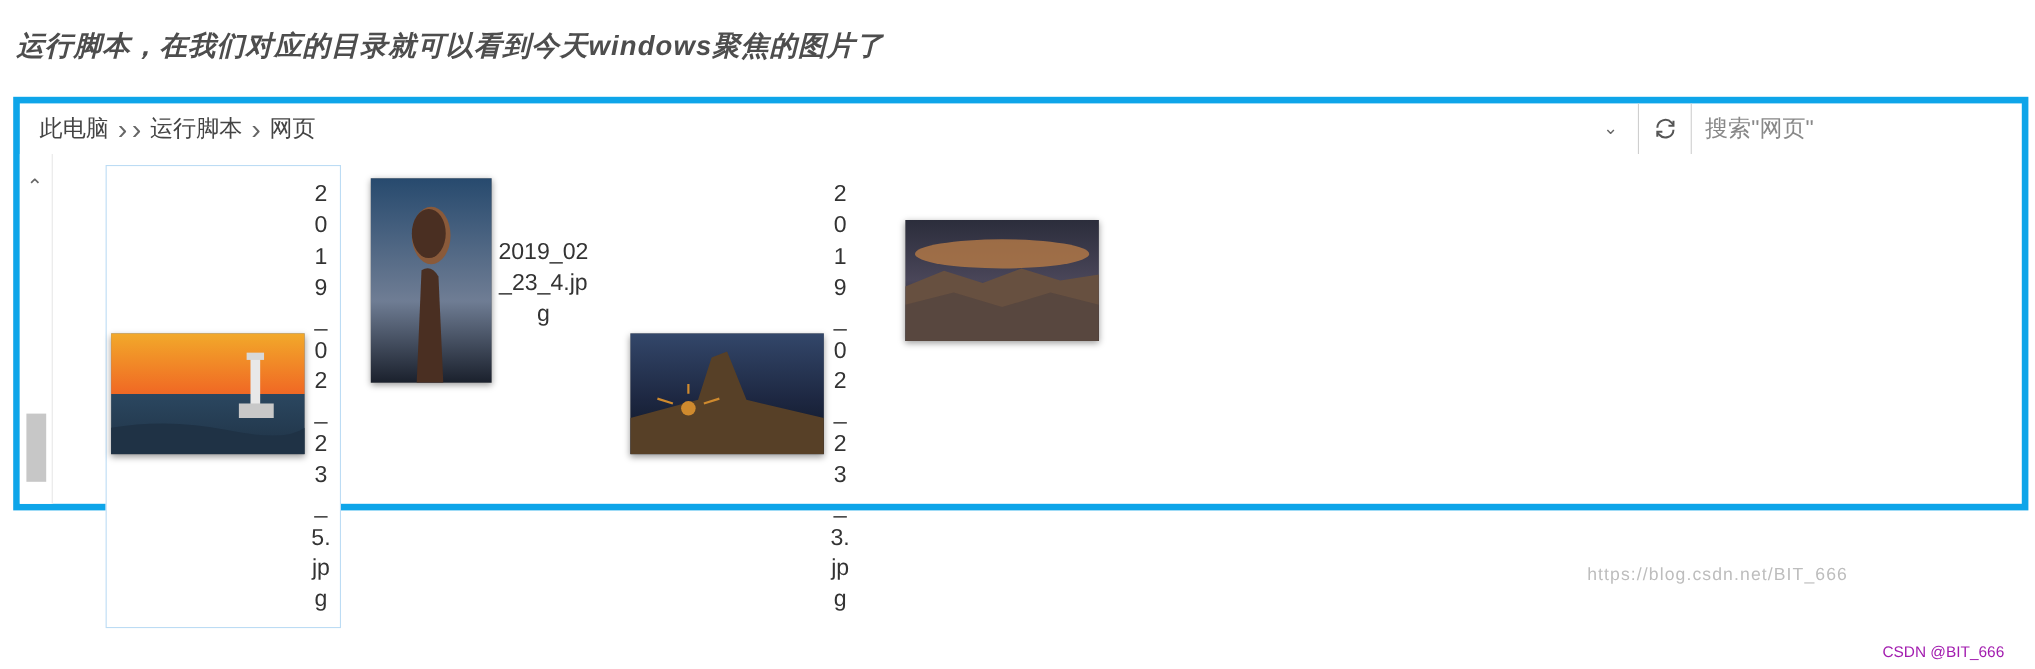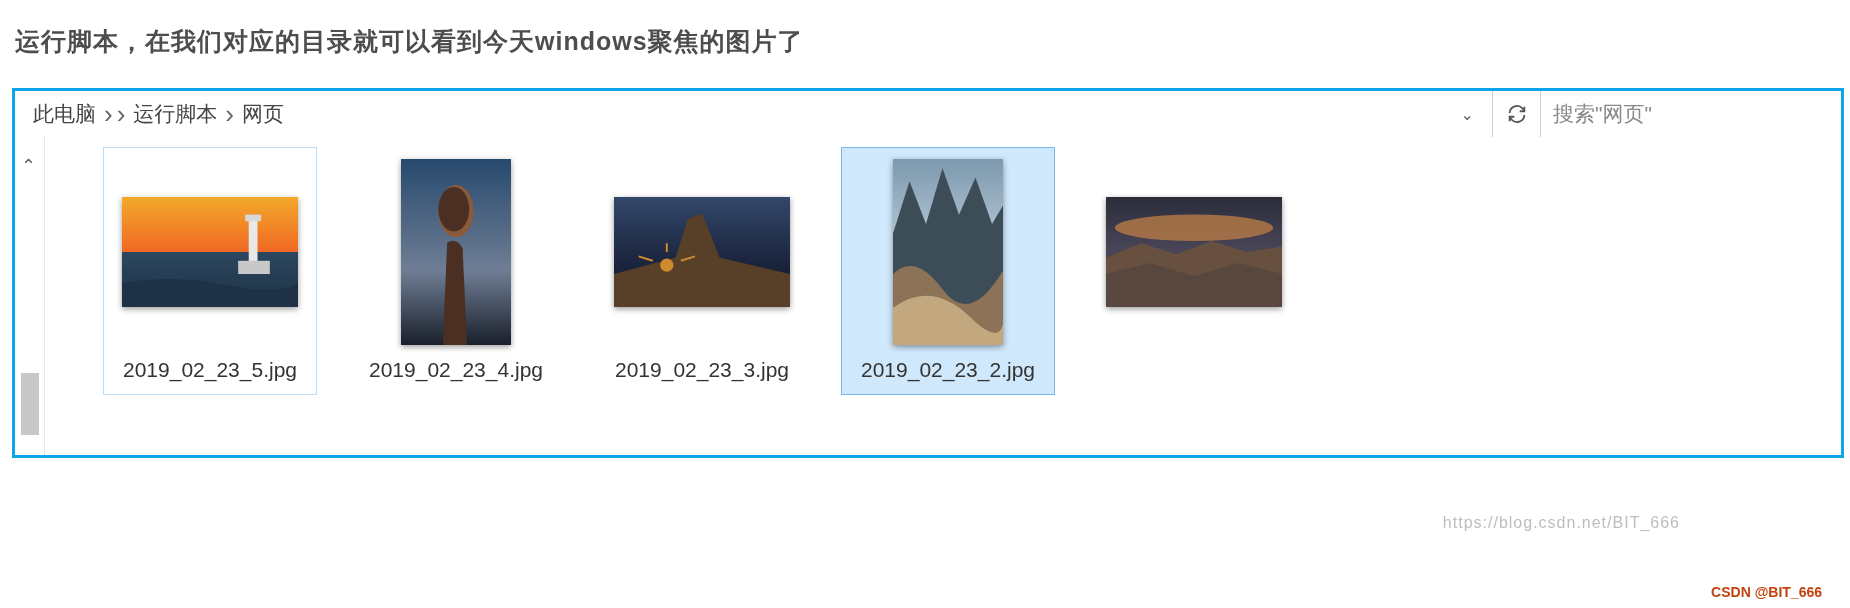--- a/index.html
+++ b/index.html
@@ -1,50 +1,50 @@
 <!DOCTYPE html>
 <html><head>
 <meta charset="utf-8">
 <style>
   * { box-sizing: border-box; margin: 0; padding: 0; }
   html, body { width: 1850px; height: 608px; font-family: "Microsoft YaHei", "Segoe UI", sans-serif; background: #fff; color: #333; overflow: hidden; }
   body { position: relative; }
 
-  .heading { font-size: 25px; font-weight: 600; color: #4d4d4d; padding: 25px 10px 30px 15px; letter-spacing: 1px; }
+  .heading { font-size: 25px; font-weight: 600; color: #4d4d4d; padding: 25px 10px 30px 15px; letter-spacing: 1px; font-style: italic; }
 
-  .explorer { border: 3px solid #0ea5e9; margin: 0 6px 0 12px; }
+  .explorer { border: 6px solid #0ea5e9; margin: 0 6px 0 12px; }
 
   .addr-row { display: flex; align-items: stretch; height: 46px; }
   .breadcrumb { flex: 1; display: flex; align-items: center; padding: 0 8px 0 12px; border-right: 1px solid #cfcfcf; gap: 4px; font-size: 21px; color: #444; white-space: nowrap; overflow: hidden; }
   .breadcrumb .crumb { padding: 6px 6px; cursor: default; }
   .breadcrumb .sep { font-size: 16px; color: #666; padding: 0 2px; }
   .bc-right { display:flex; align-items:center; gap:8px; color:#666; padding-right:10px; }
   .bc-right .chev { font-size:16px; }
   .refresh { width: 48px; display:flex; align-items:center; justify-content:center; border-right:1px solid #cfcfcf; }
   .refresh svg { width: 22px; height: 22px; stroke:#555; fill:none; stroke-width:2; }
   .search { width: 300px; display:flex; align-items:center; padding: 0 12px; font-size:21px; color:#888; }
 
   .body-row { display:flex; height: 318px; }
   .sidebar { width: 30px; border-right:1px solid #e8e8e8; position:relative; background:#fff; }
   .sidebar .up-chev { position:absolute; top:18px; left:6px; font-size:18px; color:#666; }
   .sidebar .scroll-thumb { position:absolute; left:6px; bottom:20px; width:18px; height:62px; background:#c7c7c7; }
 
   .files { flex:1; display:flex; align-items:flex-start; gap: 22px; padding: 10px 28px 10px 48px; }
-  .file-item { width: 214px; display:flex; flex-direction:column; align-items:center; padding: 6px 4px 10px; border:1px solid transparent;margin-left:10px; }
+  .file-item { width: 214px; display:flex; flex-direction:row; align-items:center; padding: 6px 4px 10px; border:1px solid transparent; }
   .file-item.selected-main { border:1px solid #7ab6e8; background:#cfe8fb; }
   .file-item.selected-soft { border:1px solid #bcdcf4; background:#fff; }
 
   .thumb-box { width: 100%; height: 196px; display:flex; align-items:center; justify-content:center; }
   .thumb { box-shadow: 0 2px 6px rgba(0,0,0,0.4); background:#888; }
   .thumb svg { display:block; }
 
   .file-label { text-align:center; font-size: 21px; color:#333; padding: 6px 6px 0; line-height:1.35; word-break:break-all; }
 
   .watermark-img { position:absolute; right: 170px; top: 514px; font-size:16px; color:#bdbdbd; pointer-events:none; letter-spacing:1px; }
-  .watermark-src { position:absolute; right: 28px; bottom: 8px; font-size:14px; color:#c2410c; pointer-events:none;font-weight:bold; }
+  .watermark-src { position:absolute; right: 28px; bottom: 8px; font-size:14px; color:#a21caf; pointer-events:none; }
 </style>
 </head>
 <body>
 
 <div class="heading">运行脚本，在我们对应的目录就可以看到今天windows聚焦的图片了</div>
 
 <div class="explorer">
   <div class="addr-row">
     <div class="breadcrumb">
       <span style="flex:0 0 auto; display:flex; align-items:center;" id="crumbs">
@@ -134,40 +134,20 @@
       <g stroke="#cf8a2e" stroke-width="2">
         <line x1="52.8" y1="55" x2="52.8" y2="46.199999999999996"></line>
         <line x1="38.72" y1="63.8" x2="24.64" y2="59.400000000000006"></line>
         <line x1="66.88" y1="63.8" x2="80.96000000000001" y2="59.400000000000006"></line>
       </g>
               </svg>
             </div>
           </div>
           <div class="file-label">2019_02_23_3.jpg</div>
         </div>
-        <div class="file-item selected-main">
-          <div class="thumb-box">
-            <div class="thumb">
-              <svg width="110" height="186" viewBox="0 0 110 186">
-      <defs>
-                  <linearGradient id="g2019_02_23_2.jpg" x1="0" y1="0" x2="0" y2="1">
-        <stop offset="0" stop-color="#7c99ae"></stop>
-                    <stop offset="0.35" stop-color="#a9bccb"></stop>
-                    <stop offset="1" stop-color="#3c4d58"></stop>
-      </linearGradient>
-                </defs>
-      <rect width="110" height="186" fill="url(#g2019_02_23_2.jpg)"></rect>
-      <path d="M0 74.4 L16.5 22.32 L33 65.1 L49.5 9.3 L66 55.8 L82.5 18.6 L99 65.1 L110 46.5 V186 H0 Z" fill="#3c4d58"></path>
-      <path d="M0 115.32 Q22 93 49.5 130.2 T110 111.6 V186 H0 Z" fill="#8c7256"></path>
-      <path d="M0 148.8 Q38.5 120.9 77 158.1 T110 145.08 V186 H0 Z" fill="#c3a77e"></path>
-              </svg>
-            </div>
-          </div>
-          <div class="file-label">2019_02_23_2.jpg</div>
-        </div>
         <div class="file-item">
           <div class="thumb-box">
             <div class="thumb">
               <svg width="176" height="110" viewBox="0 0 176 110">
       <defs>
                   <linearGradient id="g2019_02_23_1.jpg" x1="0" y1="0" x2="0" y2="1">
         <stop offset="0" stop-color="#2b2d3b"></stop>
                     <stop offset="0.5" stop-color="#4a4659"></stop>
                     <stop offset="1" stop-color="#121420"></stop>
       </linearGradient>

